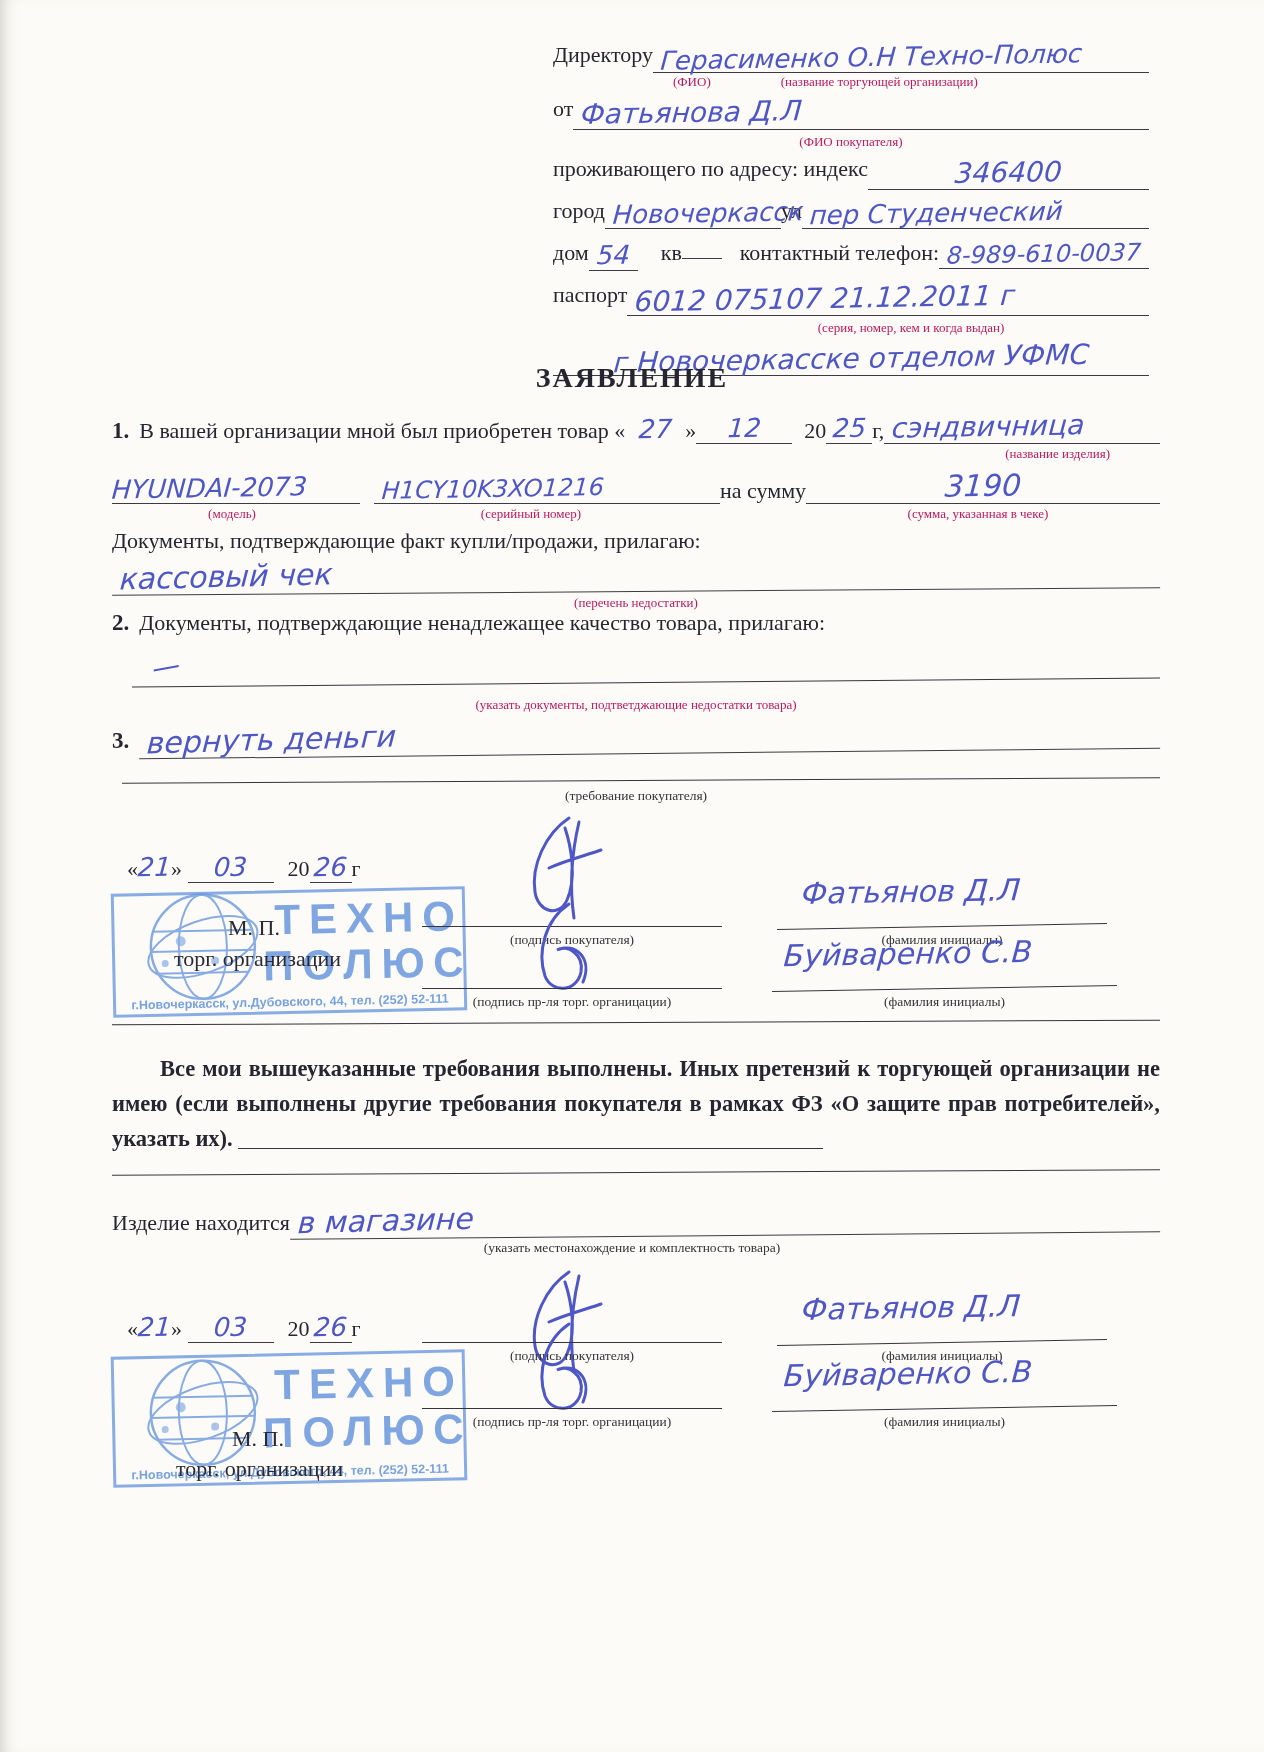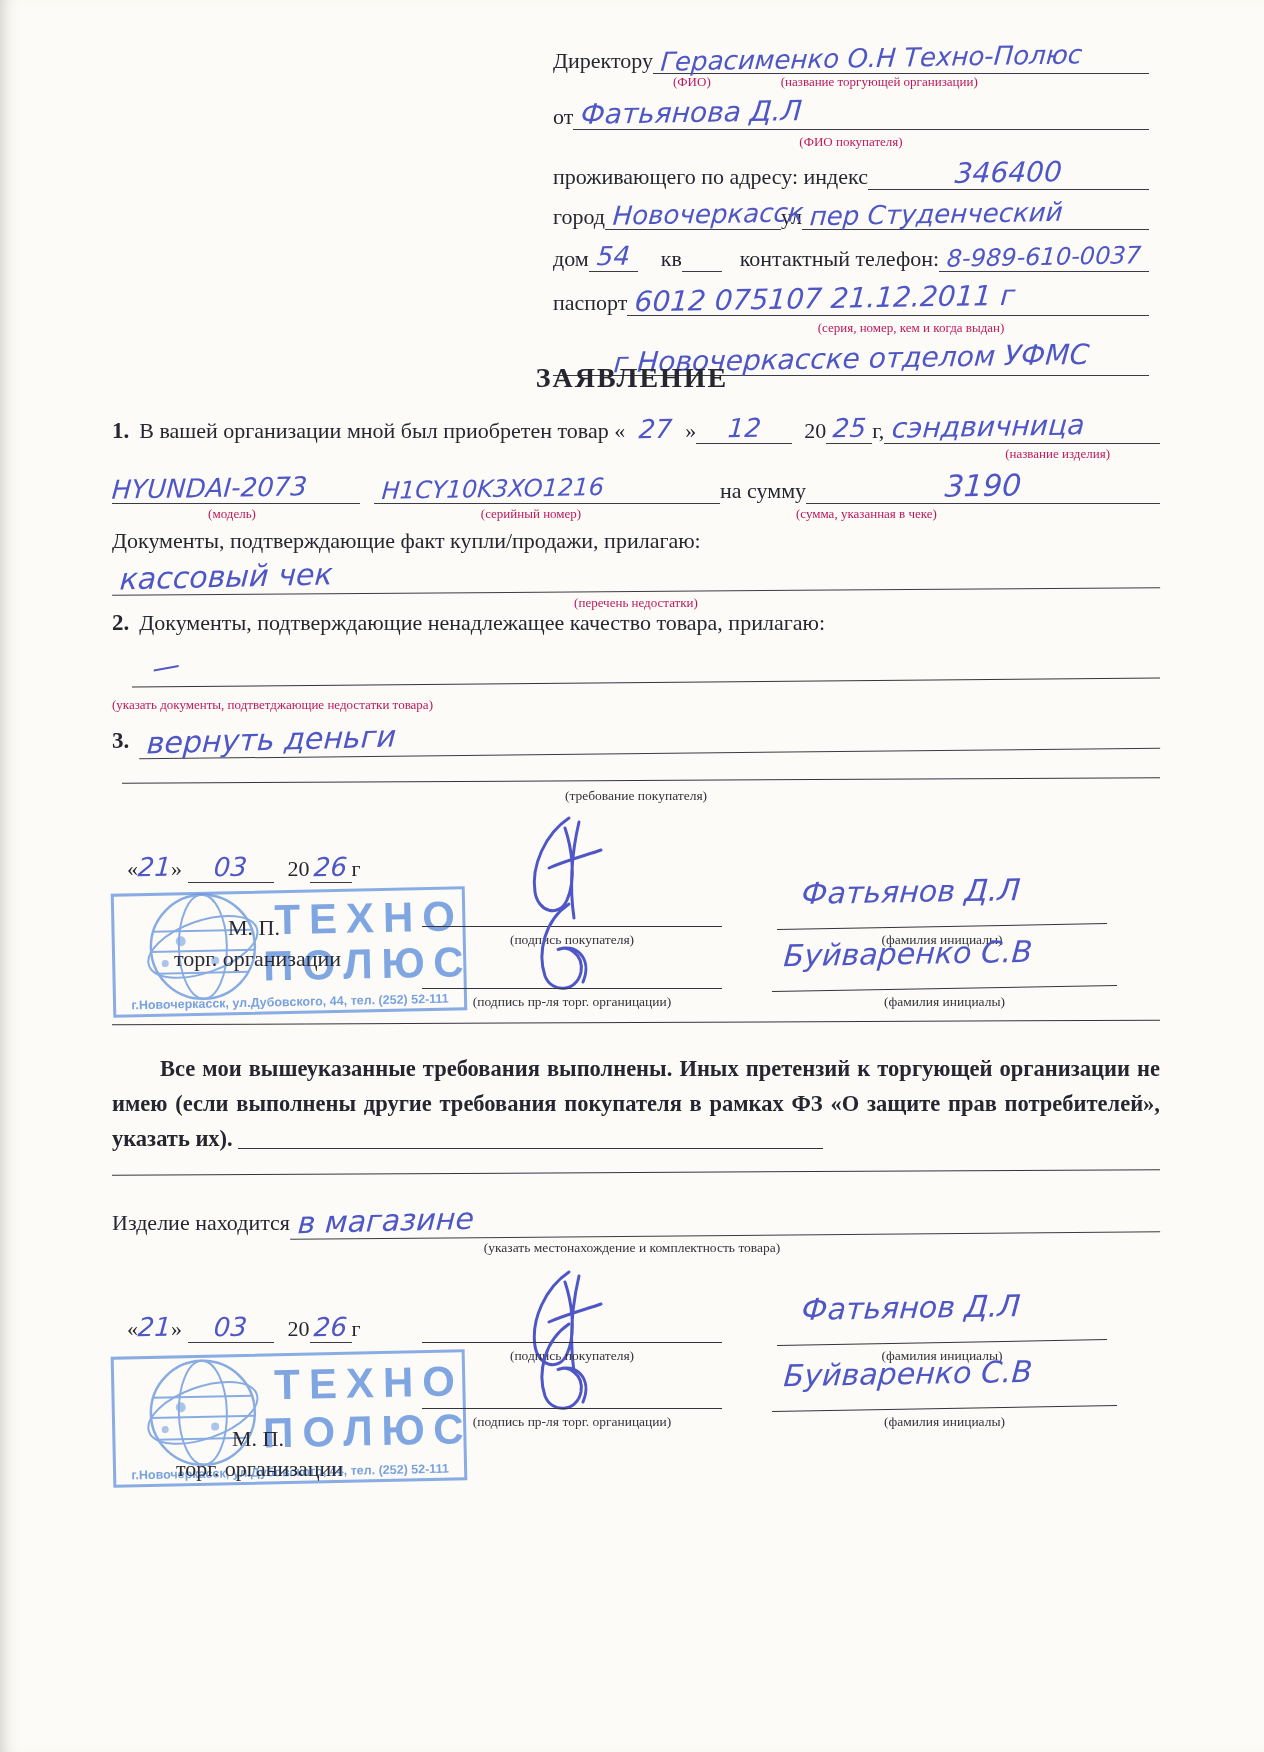--- a/index.html
+++ b/index.html
@@ -15,21 +15,21 @@
       display:inline-block;transform:skewX(-5deg) rotate(-1deg);white-space:nowrap;}
   .hw24{font-size:24px;} .hw26{font-size:26px;} .hw28{font-size:28px;} .hw30{font-size:30px;}
   
   .row{display:flex;align-items:flex-end;}
   .fill{flex:1;border-bottom:1.6px solid #3b3b46;padding:0 8px;white-space:nowrap;}
   .ub{border-bottom:1.6px solid #3b3b46;padding:0 8px;text-align:center;}
   .line{position:absolute;border-bottom:1.7px solid #34343f;}
   .abs{position:absolute;}
   
   .header{position:absolute;left:553px;top:42px;width:596px;}
-  .hrow{display:flex;align-items:flex-end;margin-bottom:4px;min-height:32px;}
+  .hrow{display:flex;align-items:flex-start;margin-bottom:4px;min-height:32px;}
   .hintrow{display:flex;margin-bottom:6px;}
   
   .title{position:absolute;left:0;top:362px;width:100%;text-align:center;
          font-size:28px;font-weight:bold;letter-spacing:2px;}
   .sec{position:absolute;left:112px;width:1048px;}
   
   .stamp{position:absolute;left:0;top:50px;width:348px;height:118px;
          border:3.5px solid rgba(98,146,220,.75);transform:rotate(-1.2deg);
          color:#6292dc;font-family:"Liberation Sans",sans-serif;}
   .stampw{position:absolute;font-weight:bold;letter-spacing:9px;font-size:42px;
@@ -117,21 +117,21 @@
     </div>
     <div class="row" style="margin-top:6px">
       <span class="ub" style="width:240px;text-align:left;padding-left:0"><span class="hw hw26">HYUNDAI-2073</span></span>
       <span class="ub" style="width:330px;text-align:left;margin-left:14px"><span class="hw hw24">H1CY10K3XO1216</span></span>
       <span class="p">на сумму</span>
       <span class="fill" style="text-align:center"><span class="hw hw30">3190</span></span>
     </div>
     <div class="row" style="margin-top:2px">
       <span class="hint" style="width:240px;text-align:center">(модель)</span>
       <span class="hint" style="width:330px;text-align:center;margin-left:14px">(серийный номер)</span>
-      <span class="hint" style="flex:1;text-align:left;margin-left:100px">(сумма, указанная в чеке)</span>
+      <span class="hint" style="flex:1;text-align:center;margin-left:100px">(сумма, указанная в чеке)</span>
     </div>
     <div class="row" style="margin-top:6px">
       <span class="p">Документы, подтверждающие факт купли/продажи, прилагаю:</span>
     </div>
     <div class="row" style="margin-top:2px">
       <span class="fill" style="transform:rotate(-0.4deg)"><span class="hw hw30">кассовый чек</span></span>
     </div>
     <div class="row" style="justify-content:center;margin-top:3px">
       <span class="hint">(перечень недостатки)</span>
     </div>
@@ -139,21 +139,21 @@
 
   <div class="sec" style="top:610px">
     <div class="row">
       <span class="num">2.</span>
       <span class="p">Документы, подтверждающие ненадлежащее качество товара, прилагаю:</span>
     </div>
     <div style="margin-top:14px;margin-left:40px">
       <span class="hw hw28" style="transform:rotate(-10deg)">—</span>
     </div>
     <div class="line" style="left:20px;right:0;top:72px;transform:rotate(-0.5deg)"></div>
-    <div class="row" style="justify-content:flex-start;margin-top:14px">
+    <div class="row" style="justify-content:center;margin-top:14px">
       <span class="hint">(указать документы, подтветджающие недостатки товара)</span>
     </div>
   </div>
 
   <div class="sec" style="top:718px">
     <div class="row">
       <span class="num">3.</span>
       <span class="fill" style="transform:rotate(-0.6deg)"><span class="hw hw30">вернуть деньги</span></span>
     </div>
     <div class="line" style="left:10px;right:0;top:62px;transform:rotate(-0.3deg)"></div>

